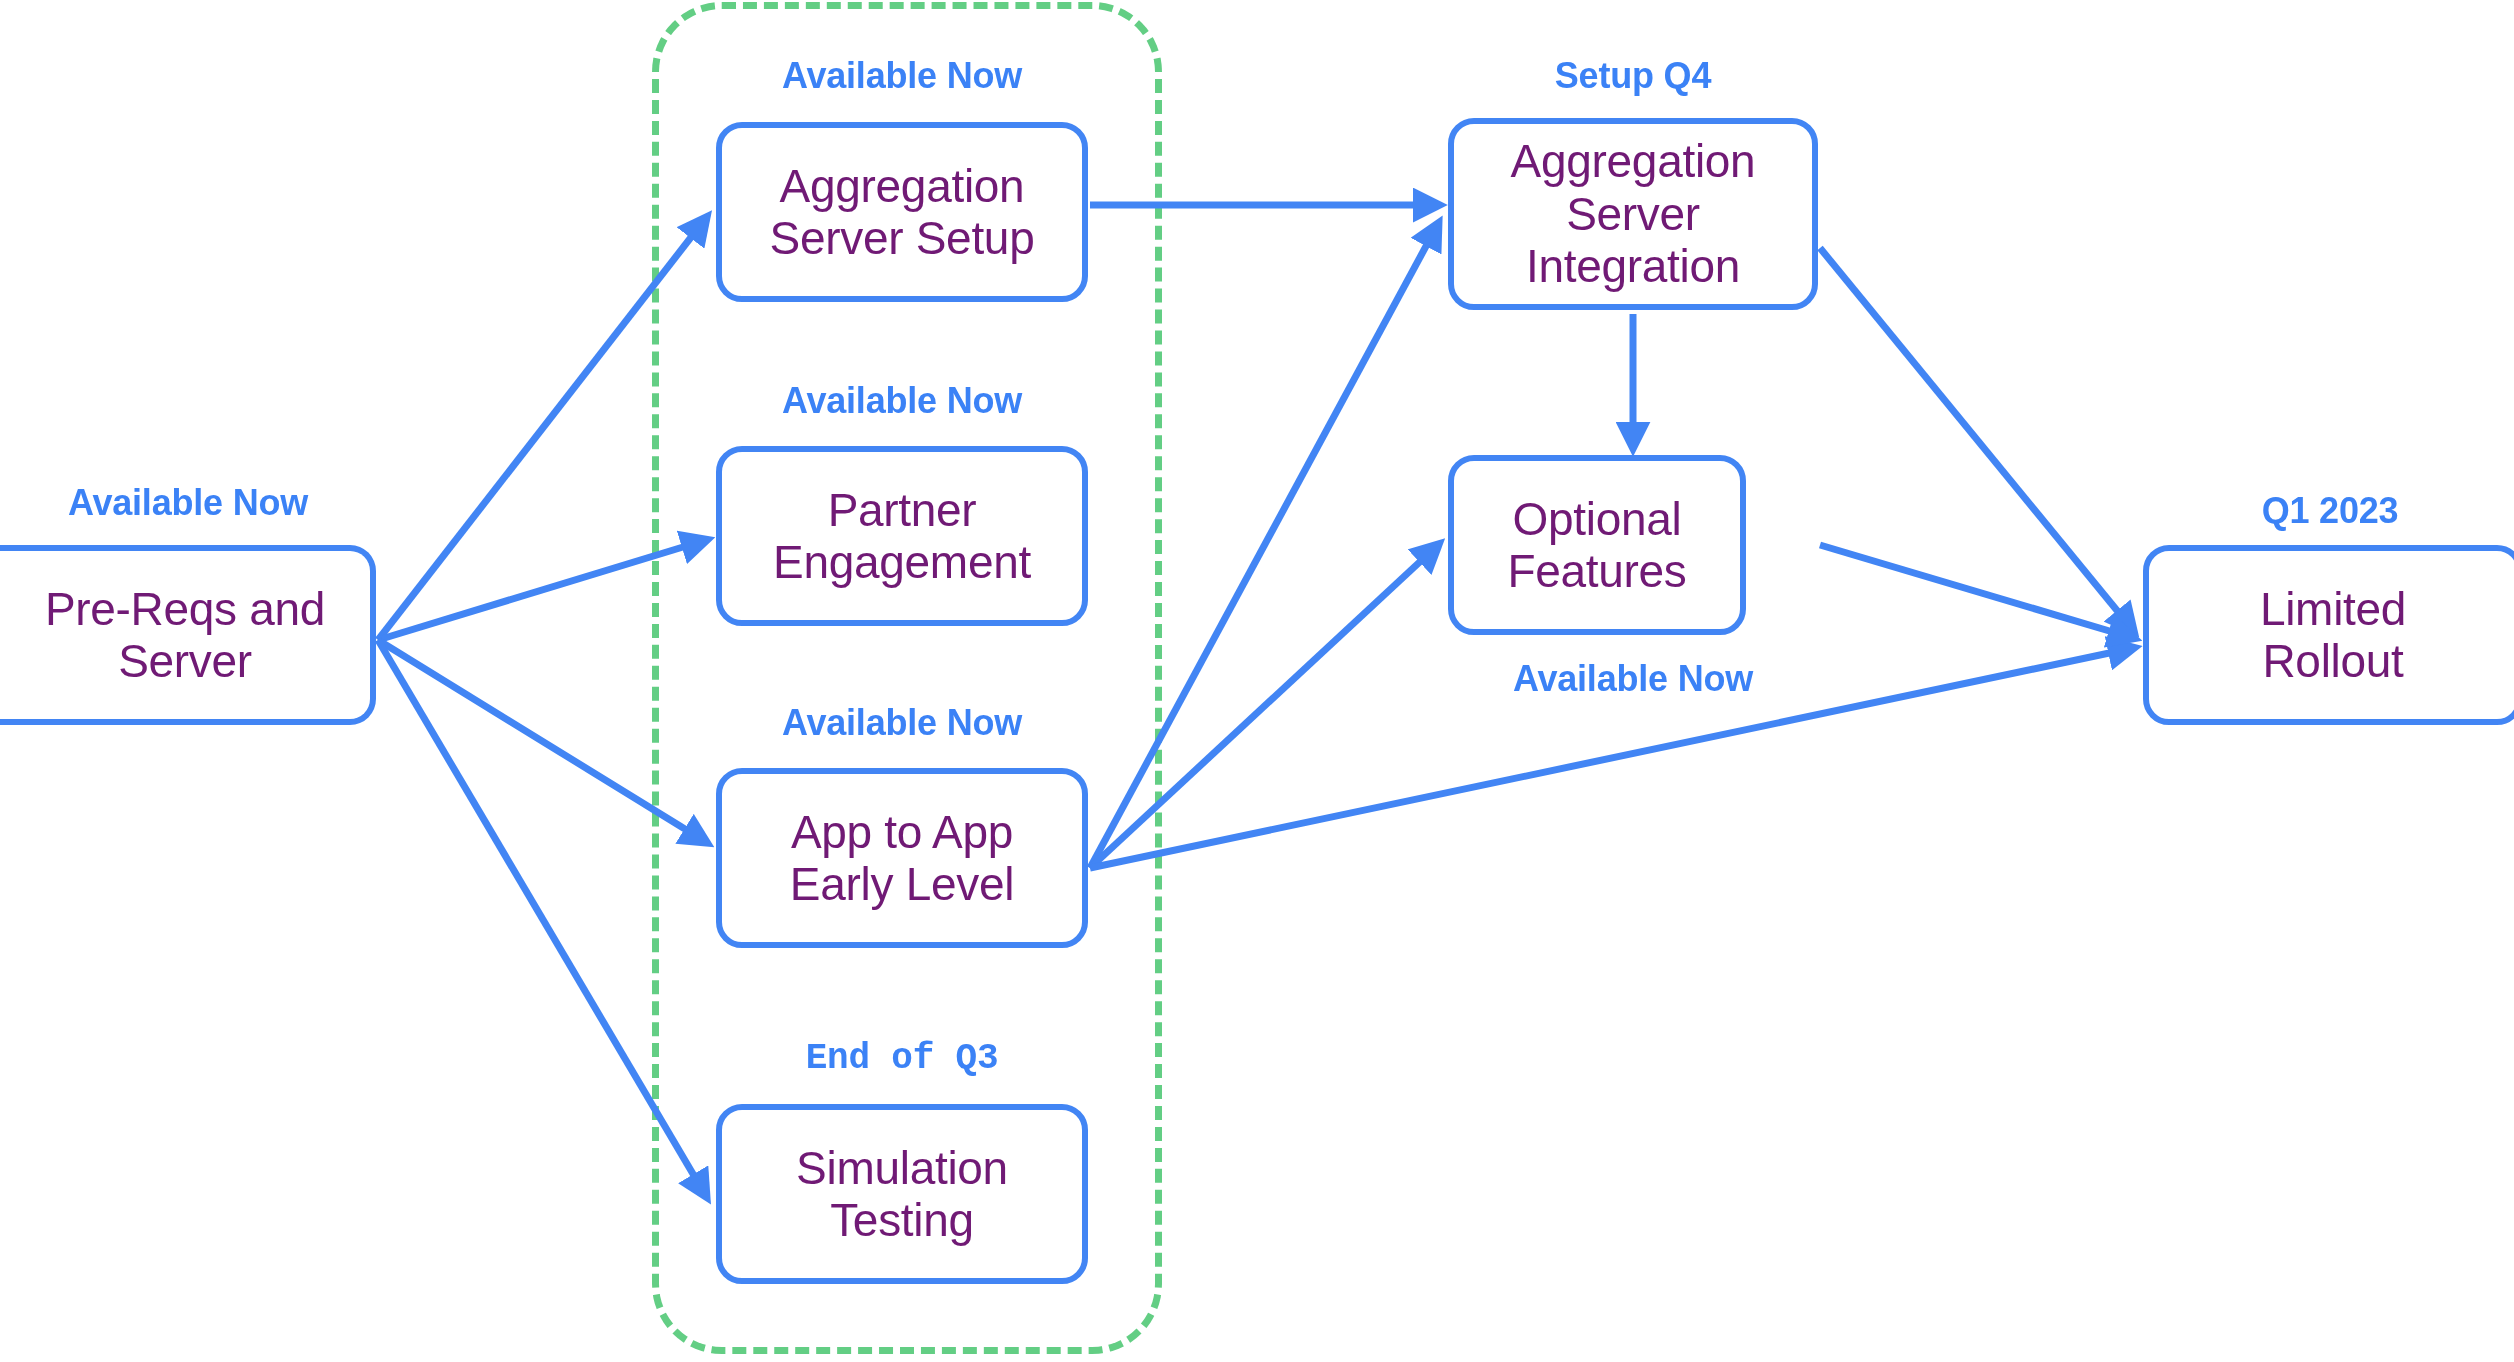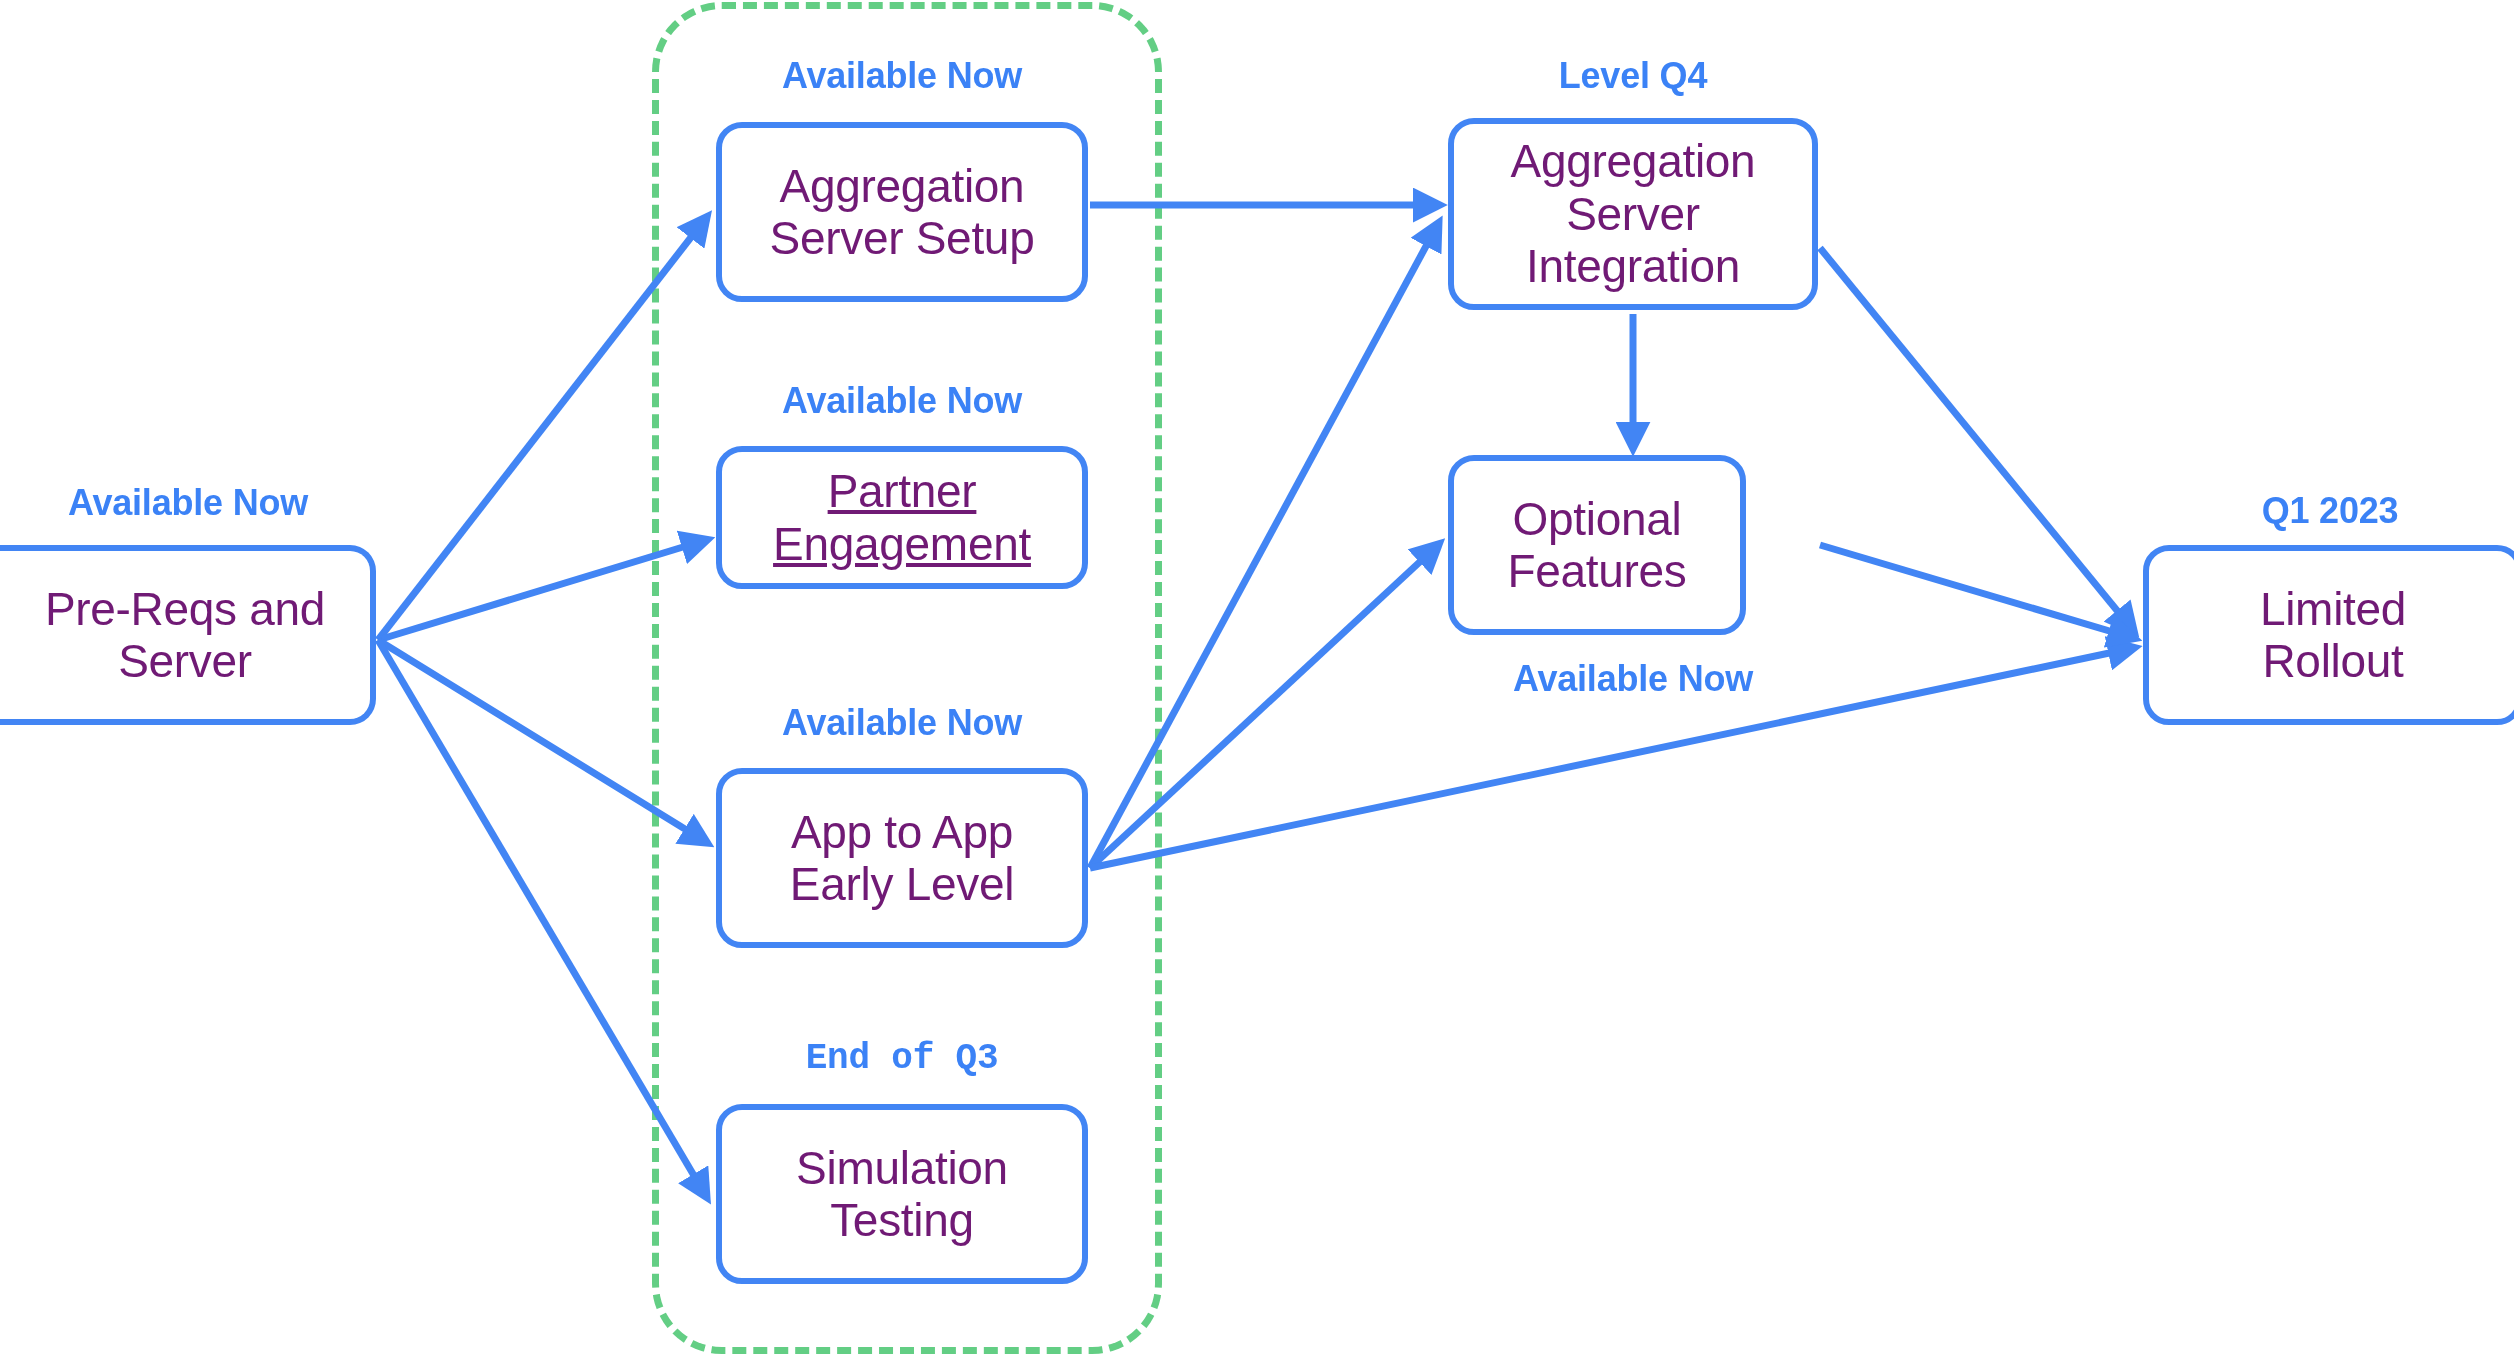--- a/index.html
+++ b/index.html
@@ -99,35 +99,35 @@
 
       <line x1="1820" y1="545" x2="2133" y2="638"></line>
     </g>
   </svg>
 
   <div class="status-label" style="left:188px; top:482px;">Available Now</div>
   <div class="status-label" style="left:902px; top:55px;">Available Now</div>
   <div class="status-label" style="left:902px; top:380px;">Available Now</div>
   <div class="status-label" style="left:902px; top:702px;">Available Now</div>
   <div class="status-label" style="left:902px; top:1038px;font-family:Liberation Mono, monospace;">End of Q3</div>
-  <div class="status-label" style="left:1633px; top:55px;">Level Q4</div>
+  <div class="status-label" style="left:1633px; top:55px;">Setup Q4</div>
   <div class="status-label" style="left:1633px; top:658px;">Available Now</div>
   <div class="status-label" style="left:2330px; top:490px;">Q1 2023</div>
 
   <div class="node" style="left:0px; top:545px; width:376px; height:180px; border-left:none; border-top-left-radius:0; border-bottom-left-radius:0;">
     <span>Pre-Reqs and
 Server</span>
   </div>
 
   <div class="node" style="left:716px; top:122px; width:372px; height:180px;">
     <span>Aggregation
 Server Setup</span>
   </div>
 
-  <div class="node" style="left:716px; top:446px; width:372px; height:143px;text-decoration:underline;">
+  <div class="node" style="left:716px; top:446px; width:372px; height:180px;">
     <span>Partner
 Engagement</span>
   </div>
 
   <div class="node" style="left:716px; top:768px; width:372px; height:180px;">
     <span>App to App
 Early Level</span>
   </div>
 
   <div class="node" style="left:716px; top:1104px; width:372px; height:180px;">

